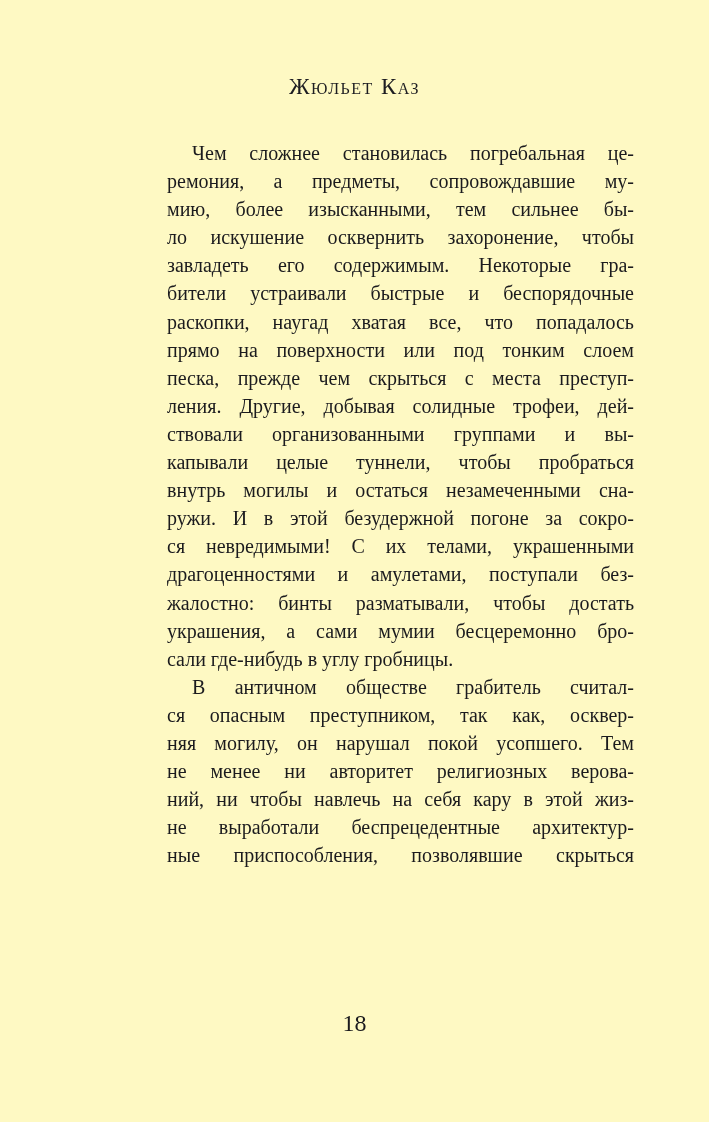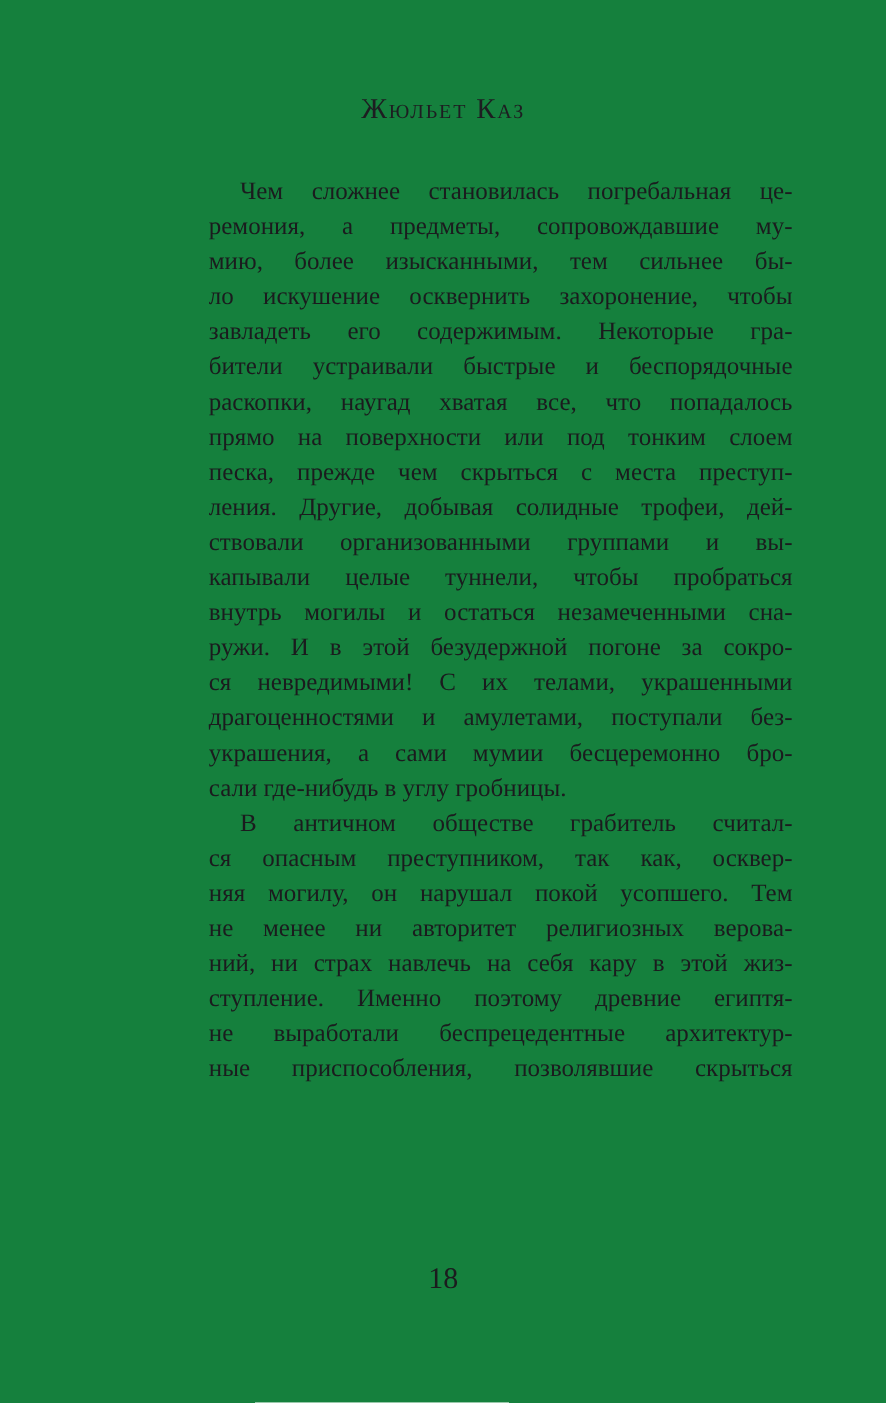--- a/index.html
+++ b/index.html
@@ -4,21 +4,21 @@
 <style>
   html, body {
     margin: 0;
     padding: 0;
     background: #ffffff;
   }
   .page {
     position: relative;
     width: 709px;
     height: 1122px;
-    background: #15803d;
+    background: #fef9c3;
     font-family: "Liberation Serif", "DejaVu Serif", serif;
     color: #1b1b1e;
     overflow: hidden;
   }
   .running-head {
     position: absolute;
     top: 74px;
     left: 0;
     width: 100%;
     text-align: center;
@@ -73,26 +73,26 @@
       <div class="line">раскопки, наугад хватая все, что попадалось</div>
       <div class="line">прямо на поверхности или под тонким слоем</div>
       <div class="line">песка, прежде чем скрыться с места преступ-</div>
       <div class="line">ления. Другие, добывая солидные трофеи, дей-</div>
       <div class="line">ствовали организованными группами и вы-</div>
       <div class="line">капывали целые туннели, чтобы пробраться</div>
       <div class="line">внутрь могилы и остаться незамеченными сна-</div>
       <div class="line">ружи. И в этой безудержной погоне за сокро-</div>
       <div class="line">ся невредимыми! С их телами, украшенными</div>
       <div class="line">драгоценностями и амулетами, поступали без-</div>
+      <div class="line">жалостно: бинты разматывали, чтобы достать</div>
       <div class="line">украшения, а сами мумии бесцеремонно бро-</div>
       <div class="line para-end">сали где-нибудь в углу гробницы.</div>
       <div class="line indent">В античном обществе грабитель считал-</div>
       <div class="line">ся опасным преступником, так как, осквер-</div>
       <div class="line">няя могилу, он нарушал покой усопшего. Тем</div>
       <div class="line">не менее ни авторитет религиозных верова-</div>
-      <div class="line">ний, ни страх навлечь на себя кару в этой жиз-</div>
-      <div class="line">ступление. Именно поэтому древние египтя-</div>
+      <div class="line">ний, ни чтобы навлечь на себя кару в этой жиз-</div>
       <div class="line">не выработали беспрецедентные архитектур-</div>
       <div class="line">ные приспособления, позволявшие скрыться</div>
     </div>
 
   <div class="folio">18</div>
 </div>
 
 </body></html>

